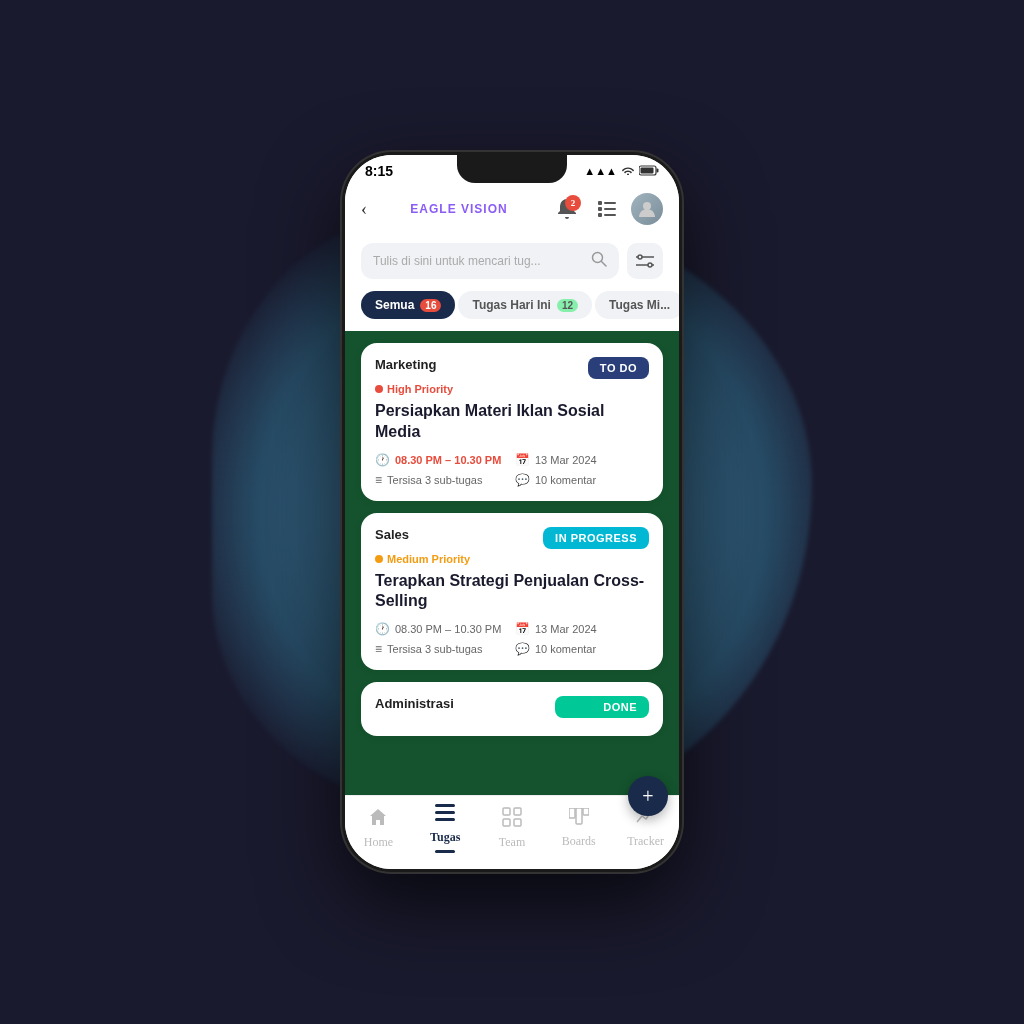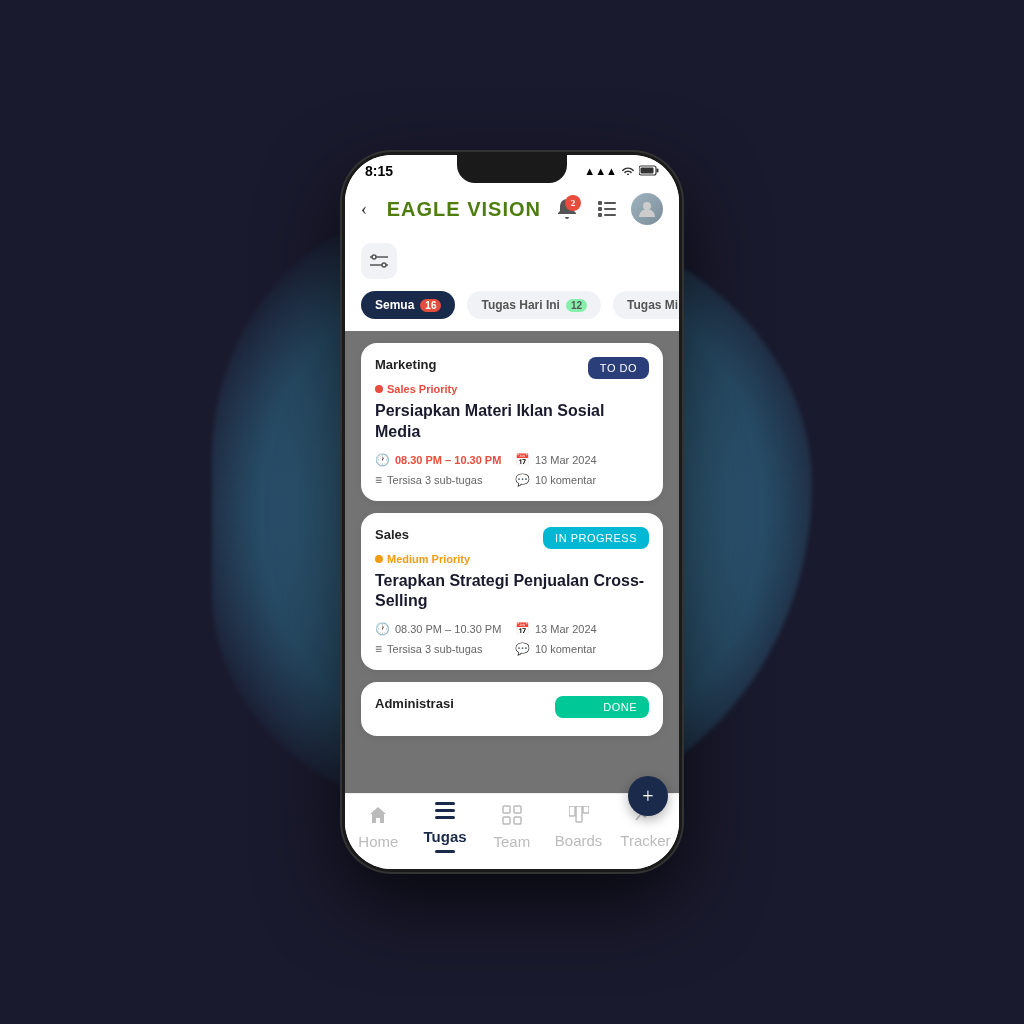--- a/index.html
+++ b/index.html
@@ -78,21 +78,21 @@
     .status-right {
       display: flex;
       gap: 4px;
       align-items: center;
       font-size: 11px;
     }
 
     
     .phone-content {
       flex: 1;
-      background: #737373;
+      background: #14532d;
       overflow-y: auto;
       overflow-x: hidden;
       scrollbar-width: none;
       display: flex;
       flex-direction: column;
     }
     .phone-content::-webkit-scrollbar { display: none; }
 
     
     .app-header {
@@ -103,24 +103,24 @@
       gap: 10px;
       flex-shrink: 0;
     }
     .back-btn {
       font-size: 18px;
       color: #333;
       cursor: pointer;
     }
     .app-title {
       flex: 1;
-      text-align: right;
-      font-size: 20px;
+      text-align: center;
+      font-size: 12px;
       font-weight: 800;
-      color: #4d7c0f;
+      color: #8b5cf6;
       font-family: -apple-system, BlinkMacSystemFont, 'Segoe UI', sans-serif;
       letter-spacing: 1px;
     }
     .header-icons {
       display: flex;
       gap: 8px;
       align-items: center;
     }
     .notif-btn {
       position: relative;
@@ -208,21 +208,21 @@
       font-size: 16px;
       color: #555;
       cursor: pointer;
     }
 
     
     .tabs-area {
       background: #fff;
       padding: 0 16px 12px;
       display: flex;
-      gap: 12px;
+      gap: 3px;
       flex-shrink: 0;
     }
     .tab-pill {
       display: flex;
       align-items: center;
       gap: 6px;
       padding: 7px 14px;
       border-radius: 25px;
       font-size: 12px;
       font-weight: 600;
@@ -276,21 +276,21 @@
     .card-category {
       font-size: 13px;
       font-weight: 700;
       color: #222;
       font-family: -apple-system, BlinkMacSystemFont, 'Segoe UI', sans-serif;
     }
     .status-badge {
       padding: 5px 12px;
       border-radius: 8px;
       font-size: 11px;
-      font-weight: 400;
+      font-weight: 700;
       font-family: -apple-system, BlinkMacSystemFont, 'Segoe UI', sans-serif;
       letter-spacing: 0.5px;
       cursor: pointer;
     }
     .status-todo { background: #2a3f7a; color: #fff; }
     .status-inprogress { background: #00b8d4; color: #fff; }
     .status-done { background: #00c896; color: #fff; padding-left: 48px; }
 
     .priority-label {
       font-size: 11px;
@@ -352,23 +352,23 @@
       display: flex;
       flex-direction: column;
       align-items: center;
       gap: 3px;
       cursor: pointer;
       min-width: 50px;
     }
     .nav-icon { font-size: 20px; color: #bbb; }
     .nav-icon.active { color: #1a2a4a; }
     .nav-label {
-      font-size: 15px;
+      font-size: 12px;
       color: #bbb;
-      font-family: Liberation Sans, sans-serif;
+      font-family: Liberation Serif, serif;
     }
     .nav-label.active { color: #1a2a4a; font-weight: 700; }
     .nav-indicator {
       width: 20px;
       height: 3px;
       background: #1a2a4a;
       border-radius: 2px;
       margin-top: 2px;
     }
 
@@ -444,20 +444,29 @@
         <div class="avatar-btn">
           <svg width="20" height="20" viewBox="0 0 20 20">
               <circle cx="10" cy="7" r="4" fill="#ccc"></circle>
               <path d="M2 18c0-4.4 3.6-8 8-8s8 3.6 8 8H2z" fill="#ccc"></path>
             </svg>
         </div>
       </div>
     </div>
 
     <div class="search-area">
+      <div class="search-bar">
+        <span class="search-placeholder">Tulis di sini untuk mencari tug...</span>
+        <span class="search-icon-btn">
+          <svg width="16" height="16" viewBox="0 0 16 16">
+              <circle cx="6.5" cy="6.5" r="5" fill="none" stroke="#999" stroke-width="1.5"></circle>
+              <line x1="10.5" y1="10.5" x2="15" y2="15" stroke="#999" stroke-width="1.5" stroke-linecap="round"></line>
+            </svg>
+        </span>
+      </div>
       <div class="filter-btn">
         <svg width="18" height="16" viewBox="0 0 18 16">
             <circle cx="4" cy="4" r="2" fill="none" stroke="#555" stroke-width="1.5"></circle>
             <circle cx="14" cy="12" r="2" fill="none" stroke="#555" stroke-width="1.5"></circle>
             <line x1="0" y1="4" x2="2" y2="4" stroke="#555" stroke-width="1.5"></line>
             <line x1="6" y1="4" x2="18" y2="4" stroke="#555" stroke-width="1.5"></line>
             <line x1="0" y1="12" x2="12" y2="12" stroke="#555" stroke-width="1.5"></line>
             <line x1="16" y1="12" x2="18" y2="12" stroke="#555" stroke-width="1.5"></line>
           </svg>
       </div>
@@ -480,21 +489,21 @@
     <div class="phone-content">
       <div class="main-content">
 
         <div class="task-card">
           <div class="card-header">
             <span class="card-category">Marketing</span>
             <span class="status-badge status-todo">TO DO</span>
           </div>
           <div class="priority-label priority-high">
             <span class="priority-dot"></span>
-            <span>Sales Priority</span>
+            <span>High Priority</span>
           </div>
           <div class="task-title">Persiapkan Materi Iklan Sosial Media</div>
           <div class="card-meta">
             <div class="meta-item urgent">
               <span class="meta-icon">🕐</span>
               <span>08.30 PM – 10.30 PM</span>
             </div>
             <div class="meta-item">
               <span class="meta-icon">📅</span>
               <span>13 Mar 2024</span>

